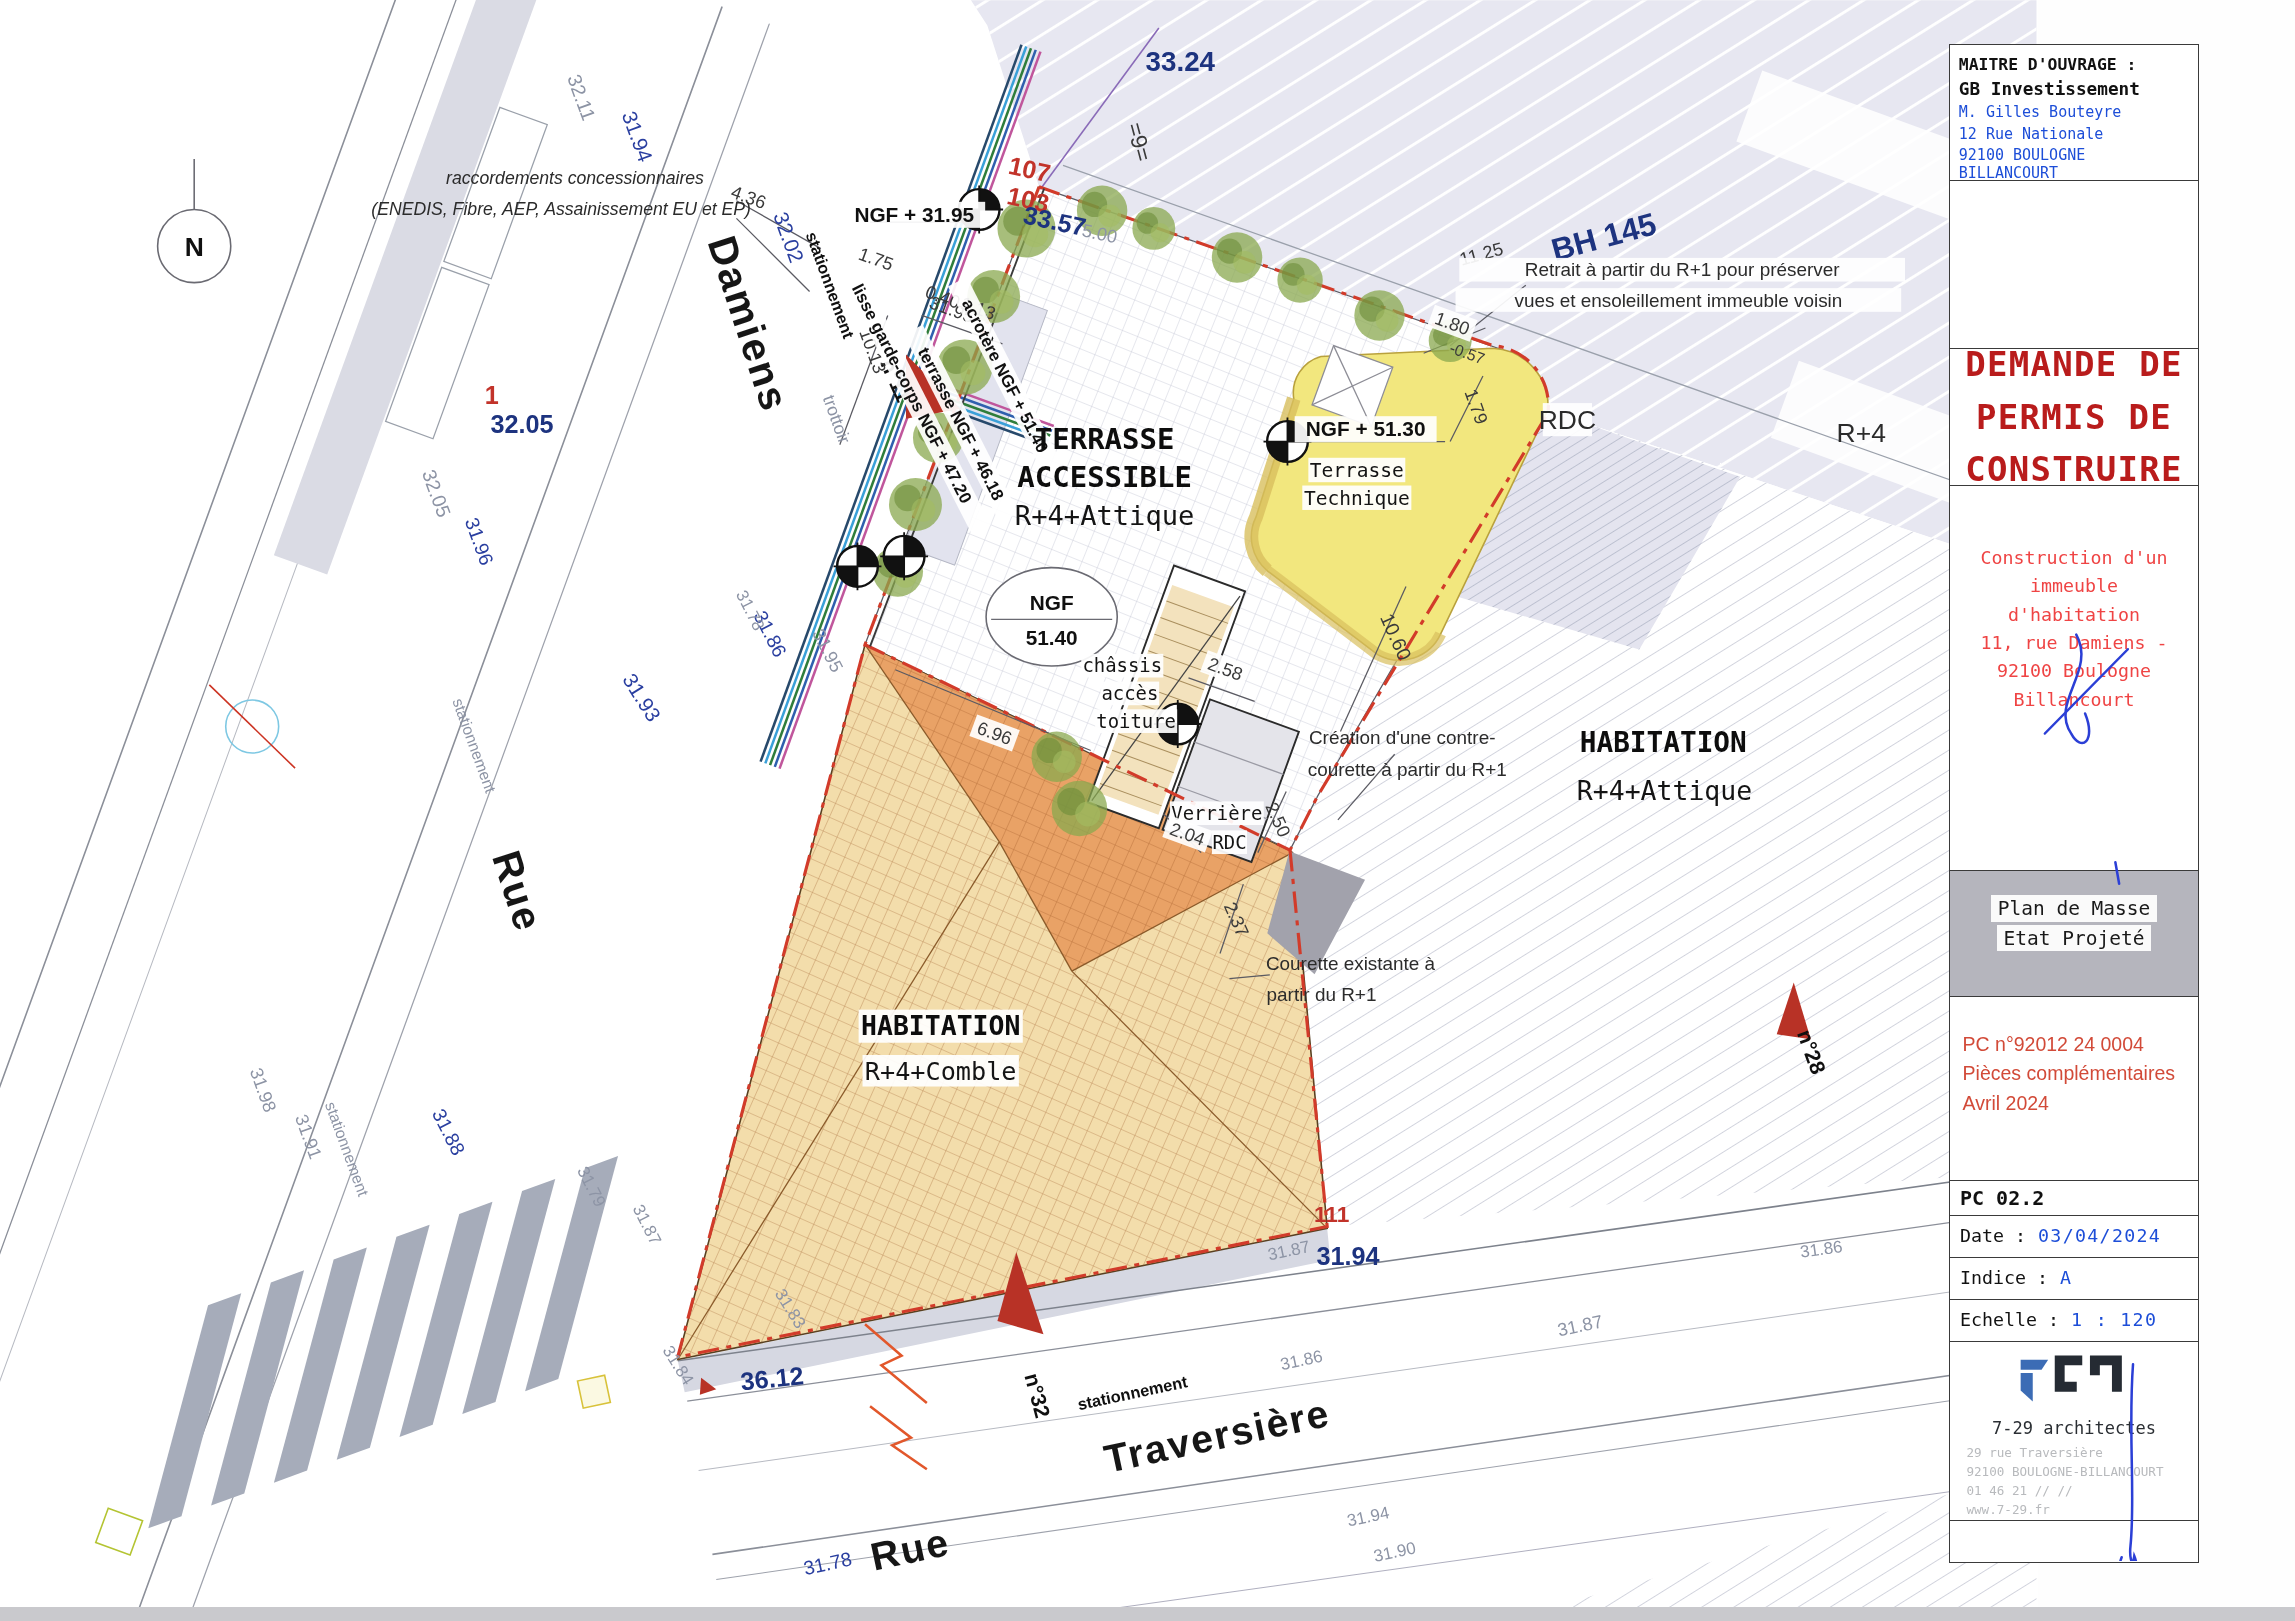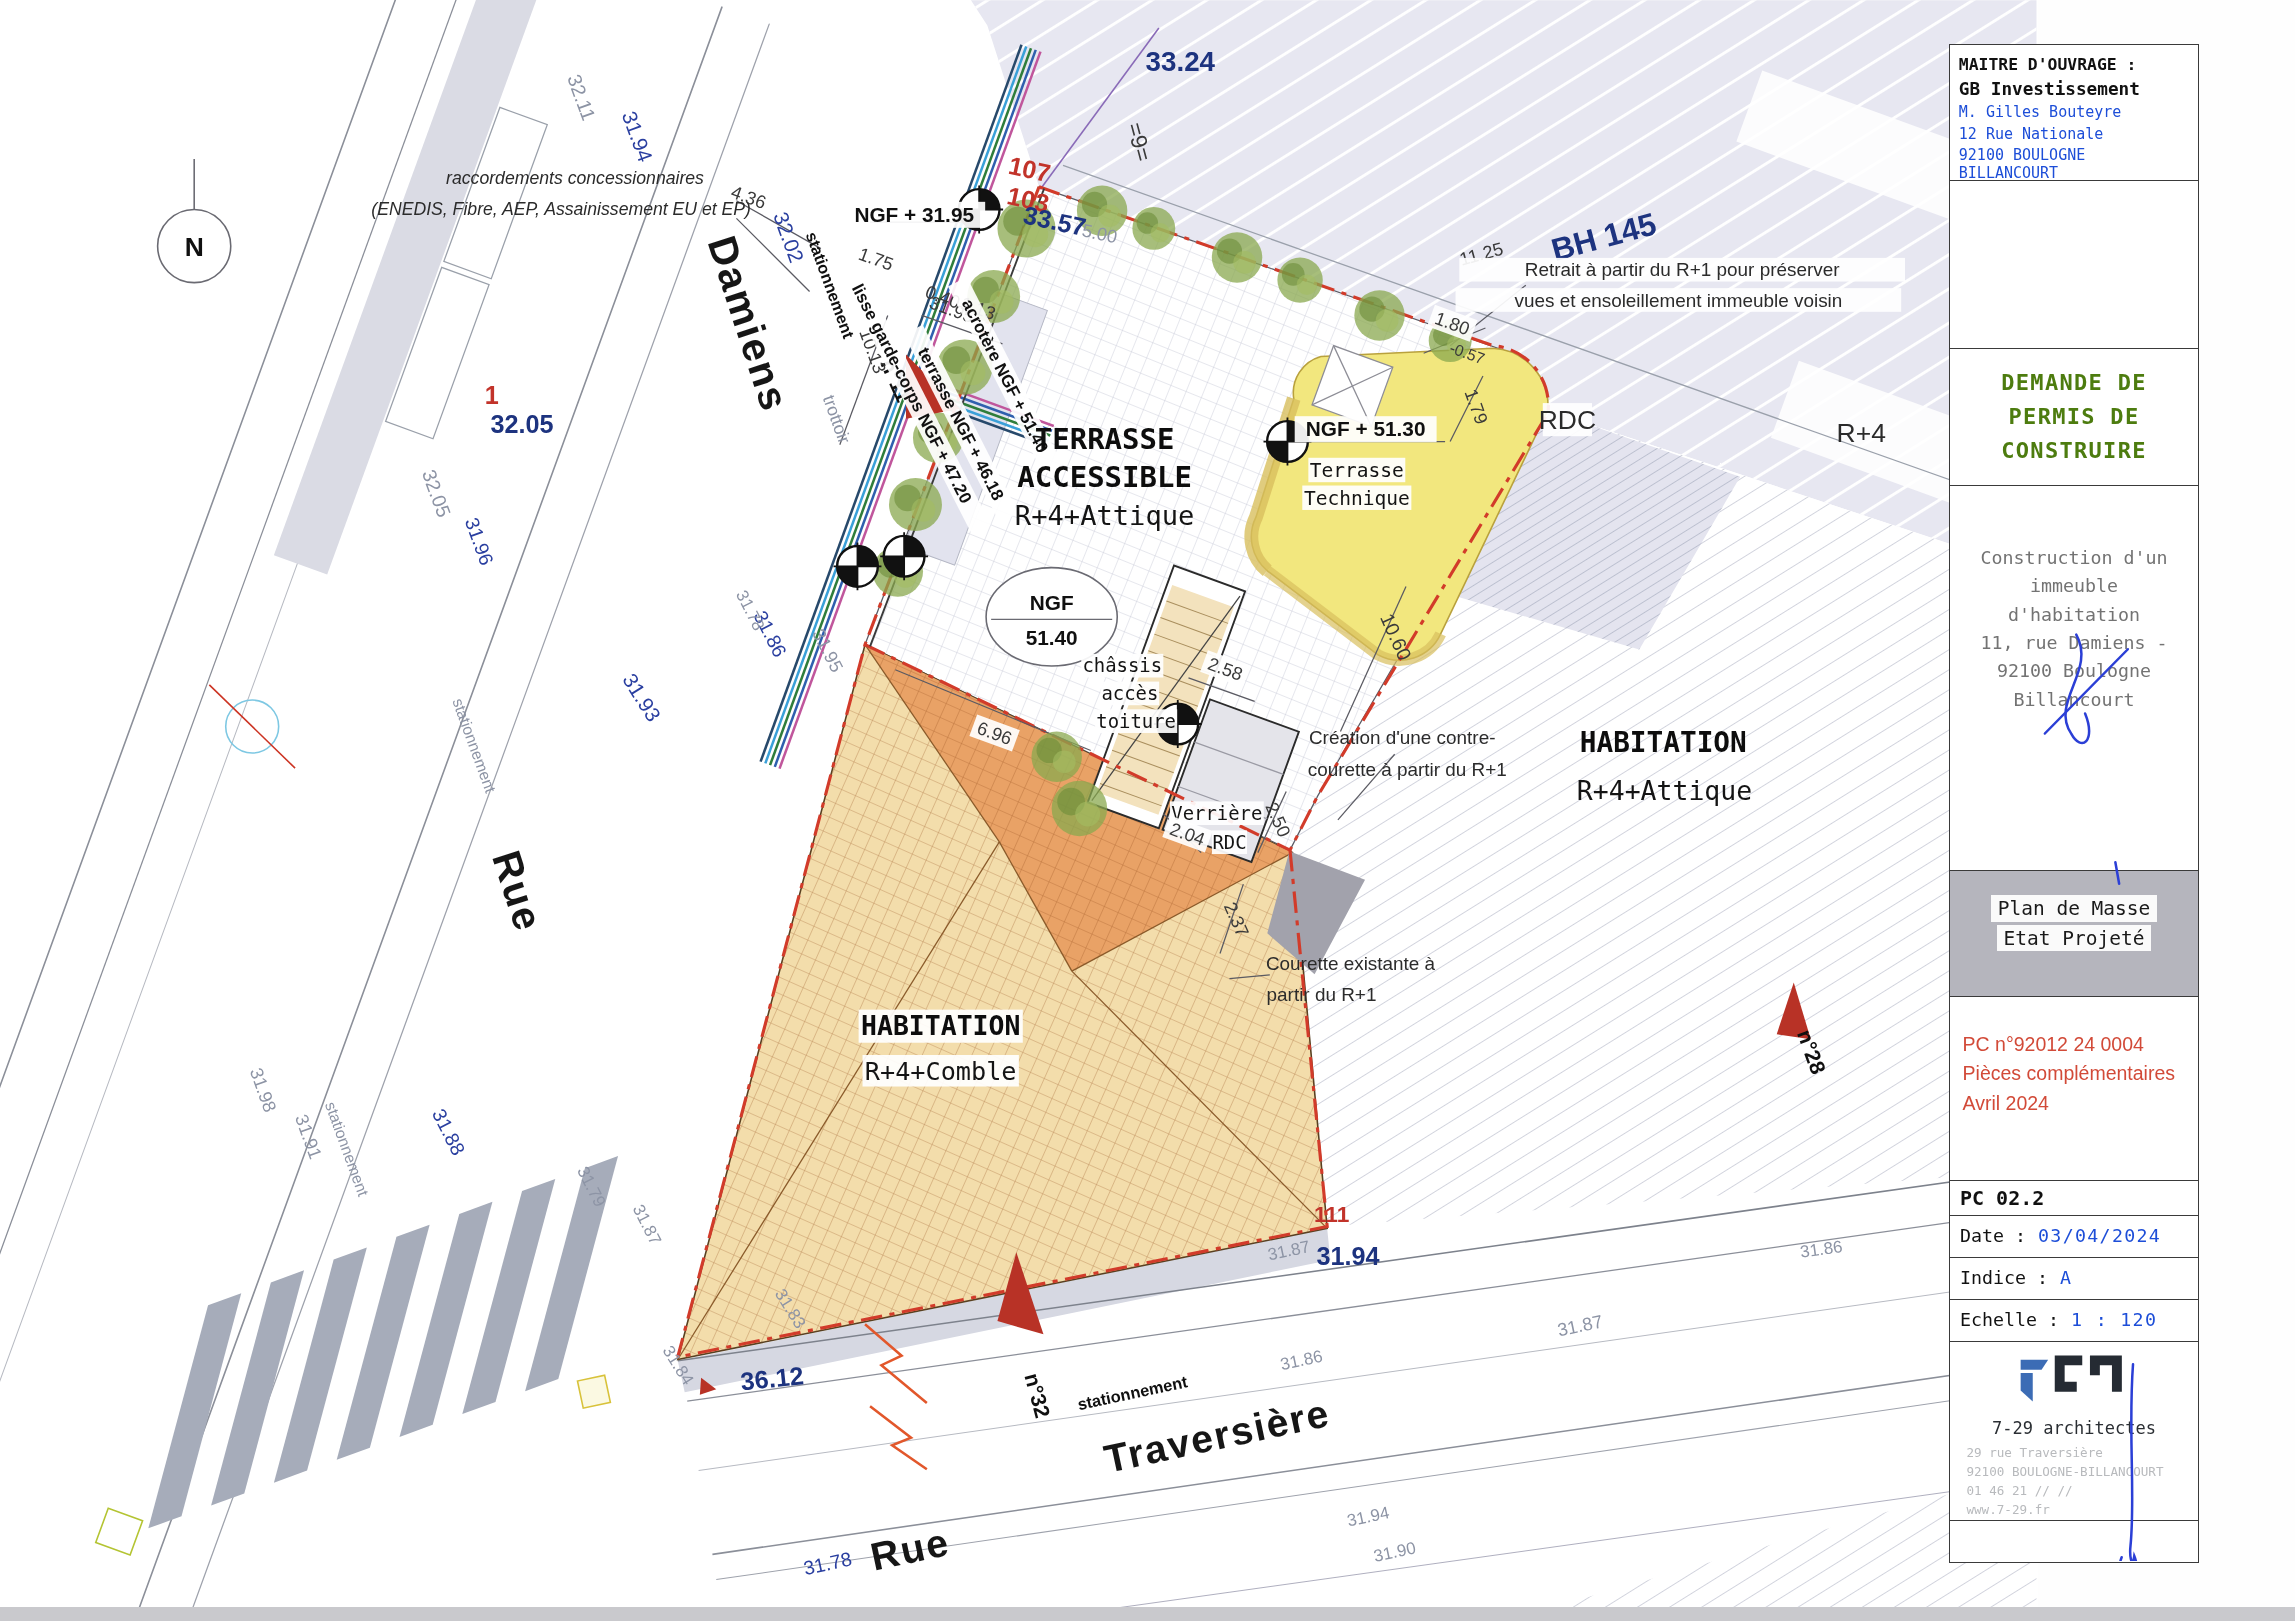--- a/index.html
+++ b/index.html
@@ -23,24 +23,24 @@
   .tb{position:absolute;left:1949px;top:44px;width:250px;height:1519px;background:#fff;
       border:1.3px solid #3a3a3a;display:flex;flex-direction:column;box-sizing:border-box;}
   .tb section{box-sizing:border-box;border-bottom:1.3px solid #3a3a3a;position:relative;}
   .tb section:last-child{border-bottom:none;flex:1;}
   .s-owner{height:136px;padding:10px 8.8px;}
   .s-owner .h{font-family:"DejaVu Sans Mono",monospace;font-weight:bold;font-size:16.4px;color:#111;}
   .s-owner .n{font-family:"DejaVu Sans Mono",monospace;font-weight:bold;font-size:17.7px;color:#111;margin-top:5px;}
   .s-owner .a{font-family:"DejaVu Sans Mono",monospace;font-size:15px;color:#1d4ed8;margin-top:3.8px;}
   .s-spacer{height:168px;}
   .s-demande{height:137px;display:flex;flex-direction:column;justify-content:center;align-items:center;}
-  .s-demande div{font-family:"DejaVu Sans Mono",monospace;font-weight:bold;font-size:22px;
-                 letter-spacing:1.3px;color:#4d7c0f;line-height:1.55;}
+  .s-demande div{font-family:"DejaVu Sans Mono",monospace;font-weight:bold;font-size:34px;
+                 letter-spacing:1.3px;color:#b91c1c;line-height:1.55;}
   .s-project{height:385px;text-align:center;padding-top:58px;}
-  .s-project div{font-family:"DejaVu Sans Mono",monospace;font-size:18.3px;color:#737373;line-height:1.55;}
+  .s-project div{font-family:"DejaVu Sans Mono",monospace;font-size:18.3px;color:#ef4444;line-height:1.55;}
   .s-gray{height:126px;background:#b5b5bd;text-align:center;padding-top:23px;}
   .s-gray span{display:inline-block;background:#fafafa;font-family:"DejaVu Sans Mono",monospace;
                font-size:19.5px;color:#1a1a1a;padding:1.9px 6.3px;margin:1.3px 0;}
   .s-ref{height:184px;padding:33px 0 0 12.6px;}
   .s-ref div{font-size:19.5px;color:#d24a38;line-height:1.5;}
   .s-pc{height:35px;padding:5px 0 0 10px;font-family:"DejaVu Sans Mono",monospace;
         font-weight:bold;font-size:20px;color:#111;}
   .s-row{height:42px;padding:8.8px 0 0 10px;font-family:"DejaVu Sans Mono",monospace;font-size:18.3px;}
   .s-row .lab{font-weight:normal;color:#111;}
   .s-row .val{color:#1d4ed8;letter-spacing:1.3px;margin-left:1px;text-align:center;}

